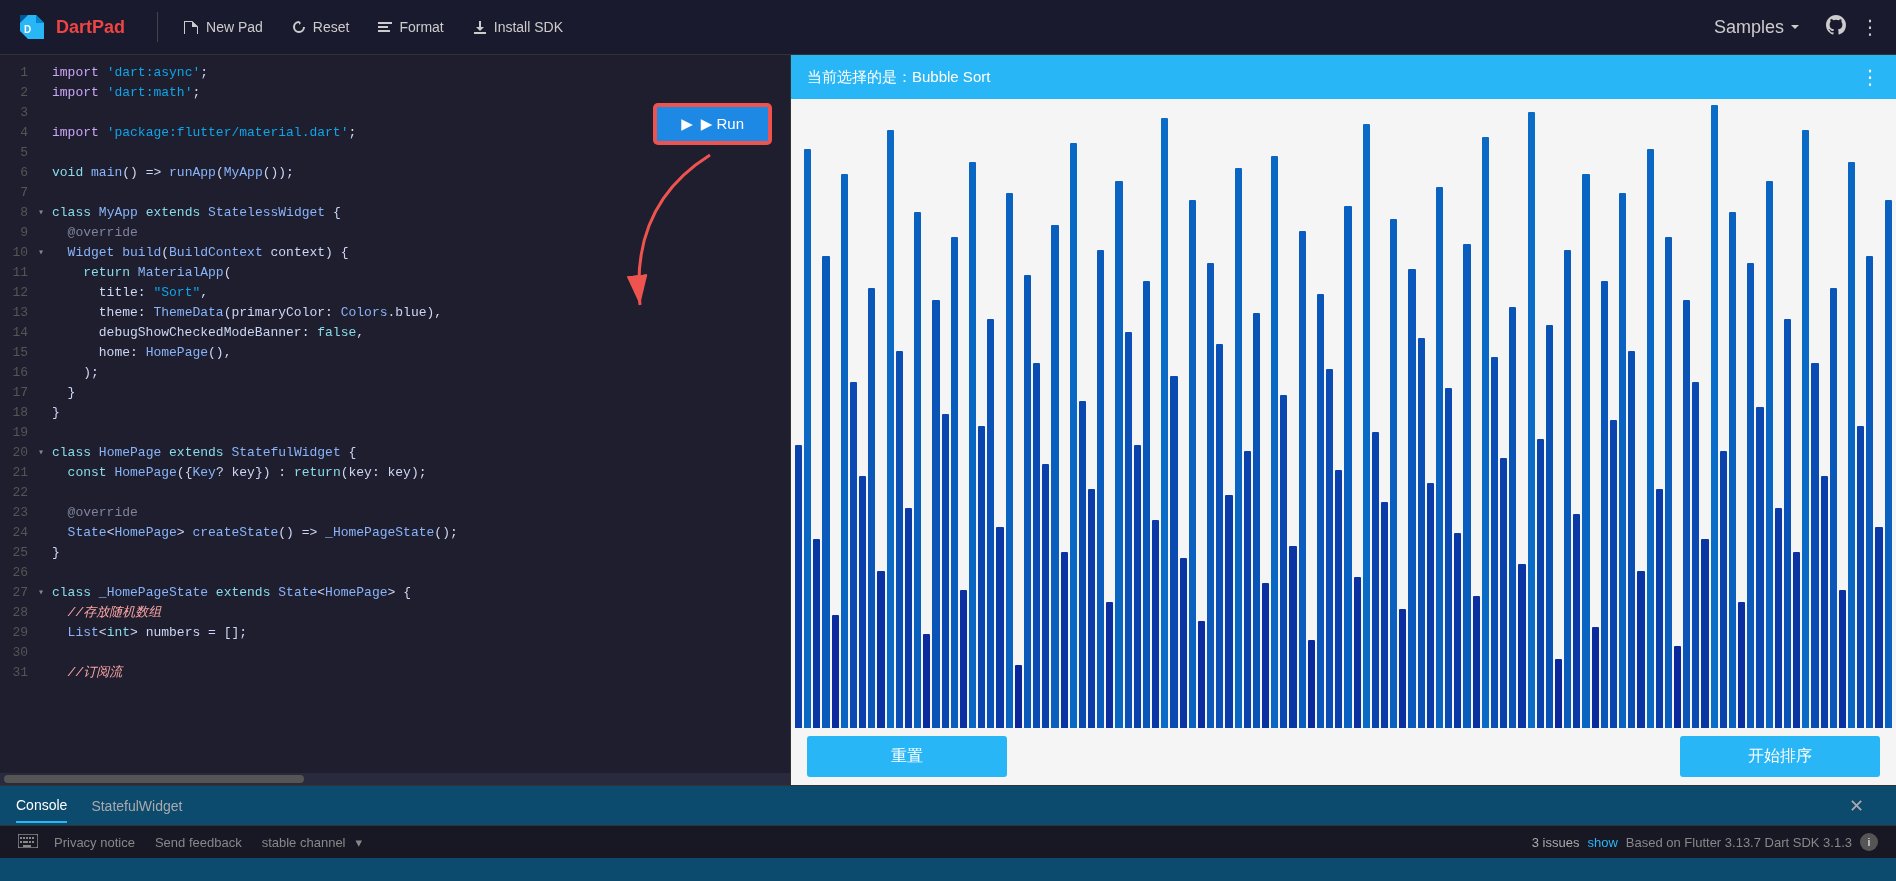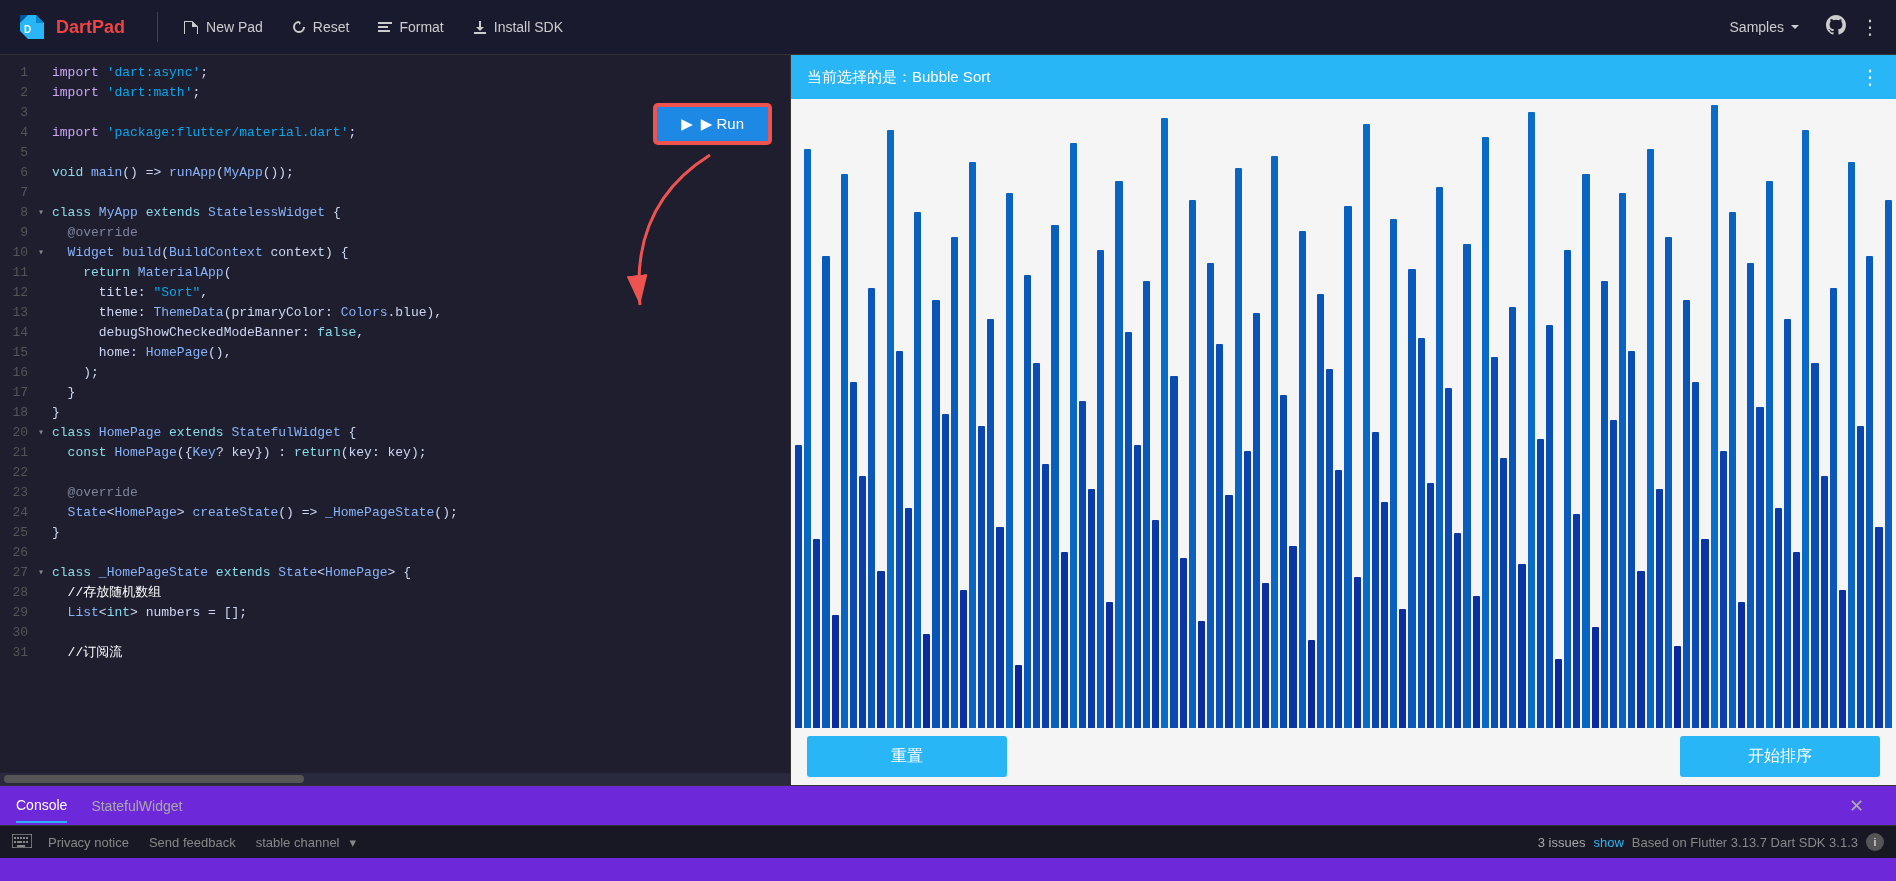--- a/index.html
+++ b/index.html
@@ -65,21 +65,21 @@
       align-items: center;
       gap: 12px;
     }
     .samples-btn {
       display: flex;
       align-items: center;
       gap: 4px;
       background: none;
       border: none;
       color: #ccc;
-      font-size: 14px;
+      font-size: 18px;
       font-family: sans-serif;
       cursor: pointer;
       padding: 6px 10px;
     }
     .github-icon {
       color: #ccc;
       cursor: pointer;
     }
     .more-icon {
       color: #ccc;
@@ -137,21 +137,21 @@
       padding-left: 4px;
       white-space: pre;
     }
     
     .c-import { color: #cba6f7; }
     .c-string { color: #0ea5e9; }
     .c-keyword { color: #89dceb; }
     .c-class { color: #89b4fa; }
     .c-method { color: #89b4fa; }
     .c-type { color: #89dceb; }
-    .c-comment { color: #ffffff; }
+    .c-comment { color: #fca5a5; font-style: italic; }
     .c-annotation { color: #7f849c; }
 
     
     .run-btn-area {
       position: absolute;
       top: 50px;
       right: 20px;
     }
     .run-btn {
       background: #1e88e5;
@@ -256,21 +256,21 @@
       font-family: sans-serif;
       cursor: pointer;
       border-radius: 3px;
       flex: 1;
       max-width: 200px;
     }
 
     
     .bottom-panel {
       height: 96px;
-      background: #6d28d9;
+      background: #0c4a6e;
       border-top: 1px solid #333;
       display: flex;
       flex-direction: column;
     }
     .bottom-tabs {
       height: 40px;
       display: flex;
       align-items: center;
       padding: 0 16px;
       gap: 24px;
@@ -291,21 +291,21 @@
       cursor: pointer;
       font-size: 18px;
       background: none;
       border: none;
     }
     .bottom-status {
       height: 32px;
       background: #181825;
       display: flex;
       align-items: center;
-      padding: 0 12px;
+      padding: 0 18px;
       gap: 8px;
       font-family: sans-serif;
       font-size: 13px;
       color: #888;
     }
     .keyboard-icon-wrap {
       margin-right: 8px;
     }
     .status-issues {
       color: #aaa;
@@ -500,20 +500,25 @@
         <span class="line-triangle"></span>
         <span class="line-code">  }</span>
       </div>
 
       <div class="code-line">
         <span class="line-number">18</span>
         <span class="line-triangle"></span>
         <span class="line-code">}</span>
       </div>
 
+      <div class="code-line">
+        <span class="line-number">19</span>
+        <span class="line-triangle"></span>
+        <span class="line-code"></span>
+      </div>
 
       <div class="code-line">
         <span class="line-number">20</span>
         <span class="line-triangle">▾</span>
         <span class="line-code"><span class="c-keyword">class</span> <span class="c-class">HomePage</span> <span class="c-keyword">extends</span> <span class="c-class">StatefulWidget</span> {</span>
       </div>
 
       <div class="code-line">
         <span class="line-number">21</span>
         <span class="line-triangle"></span>

